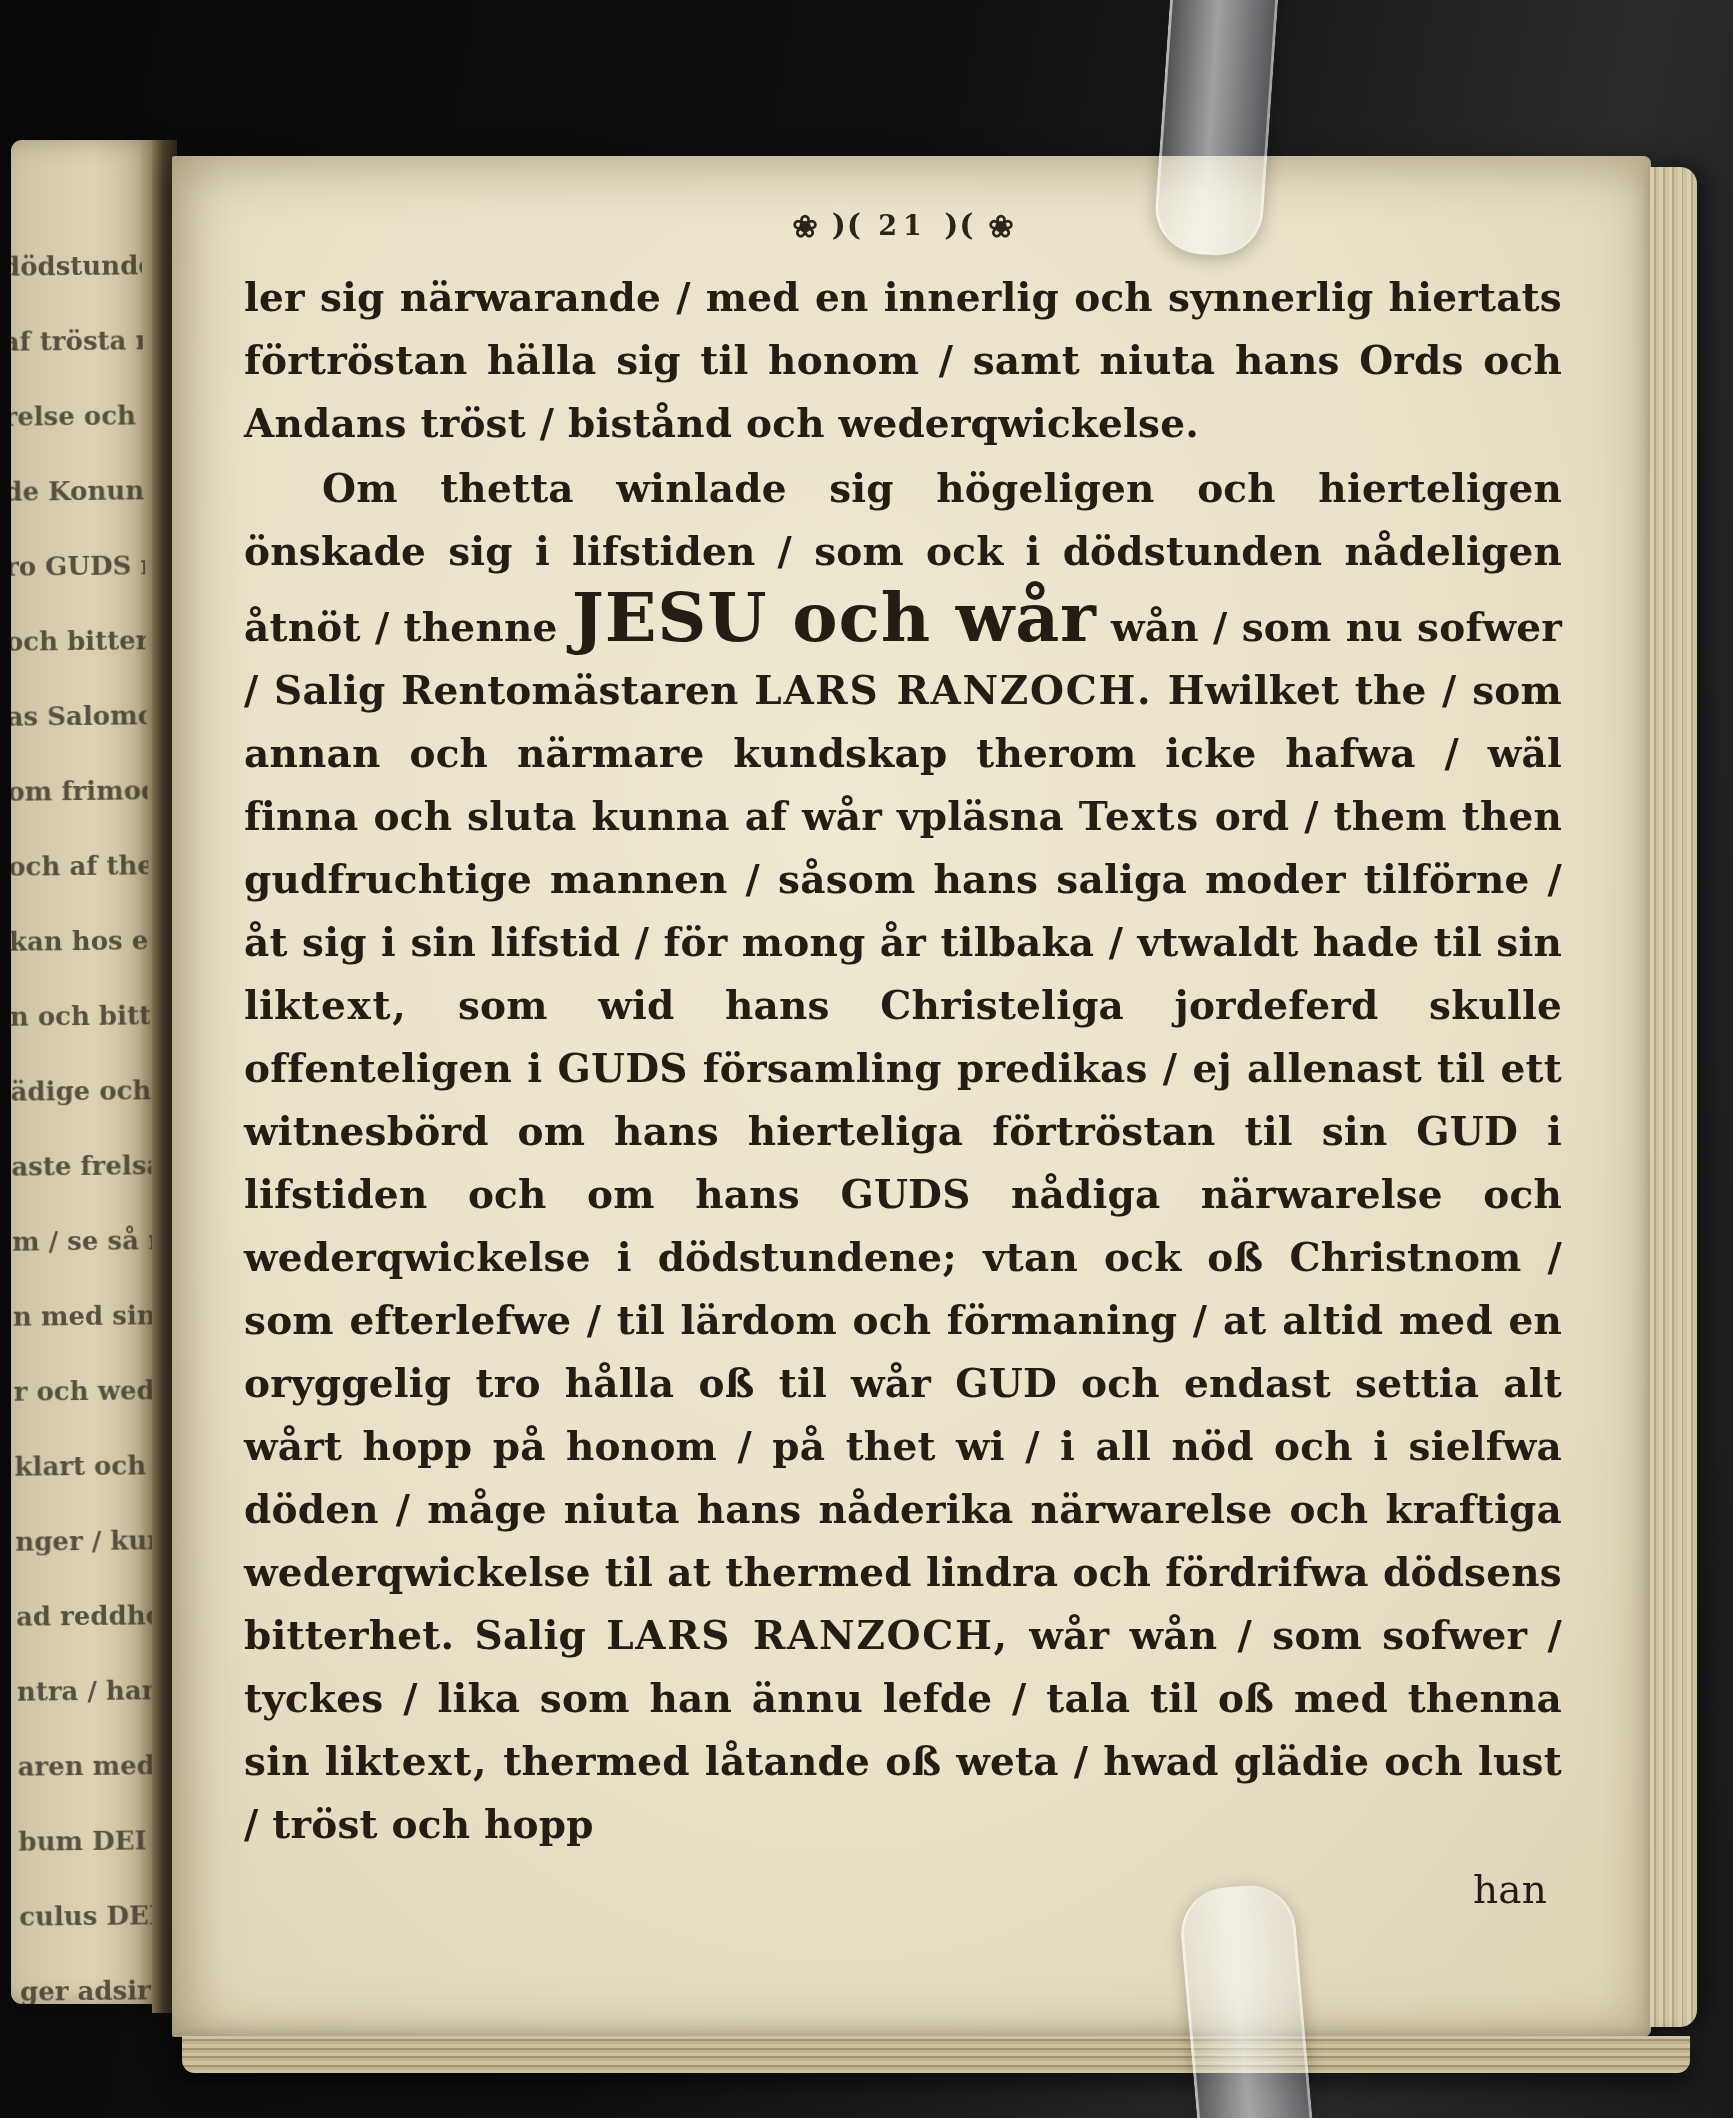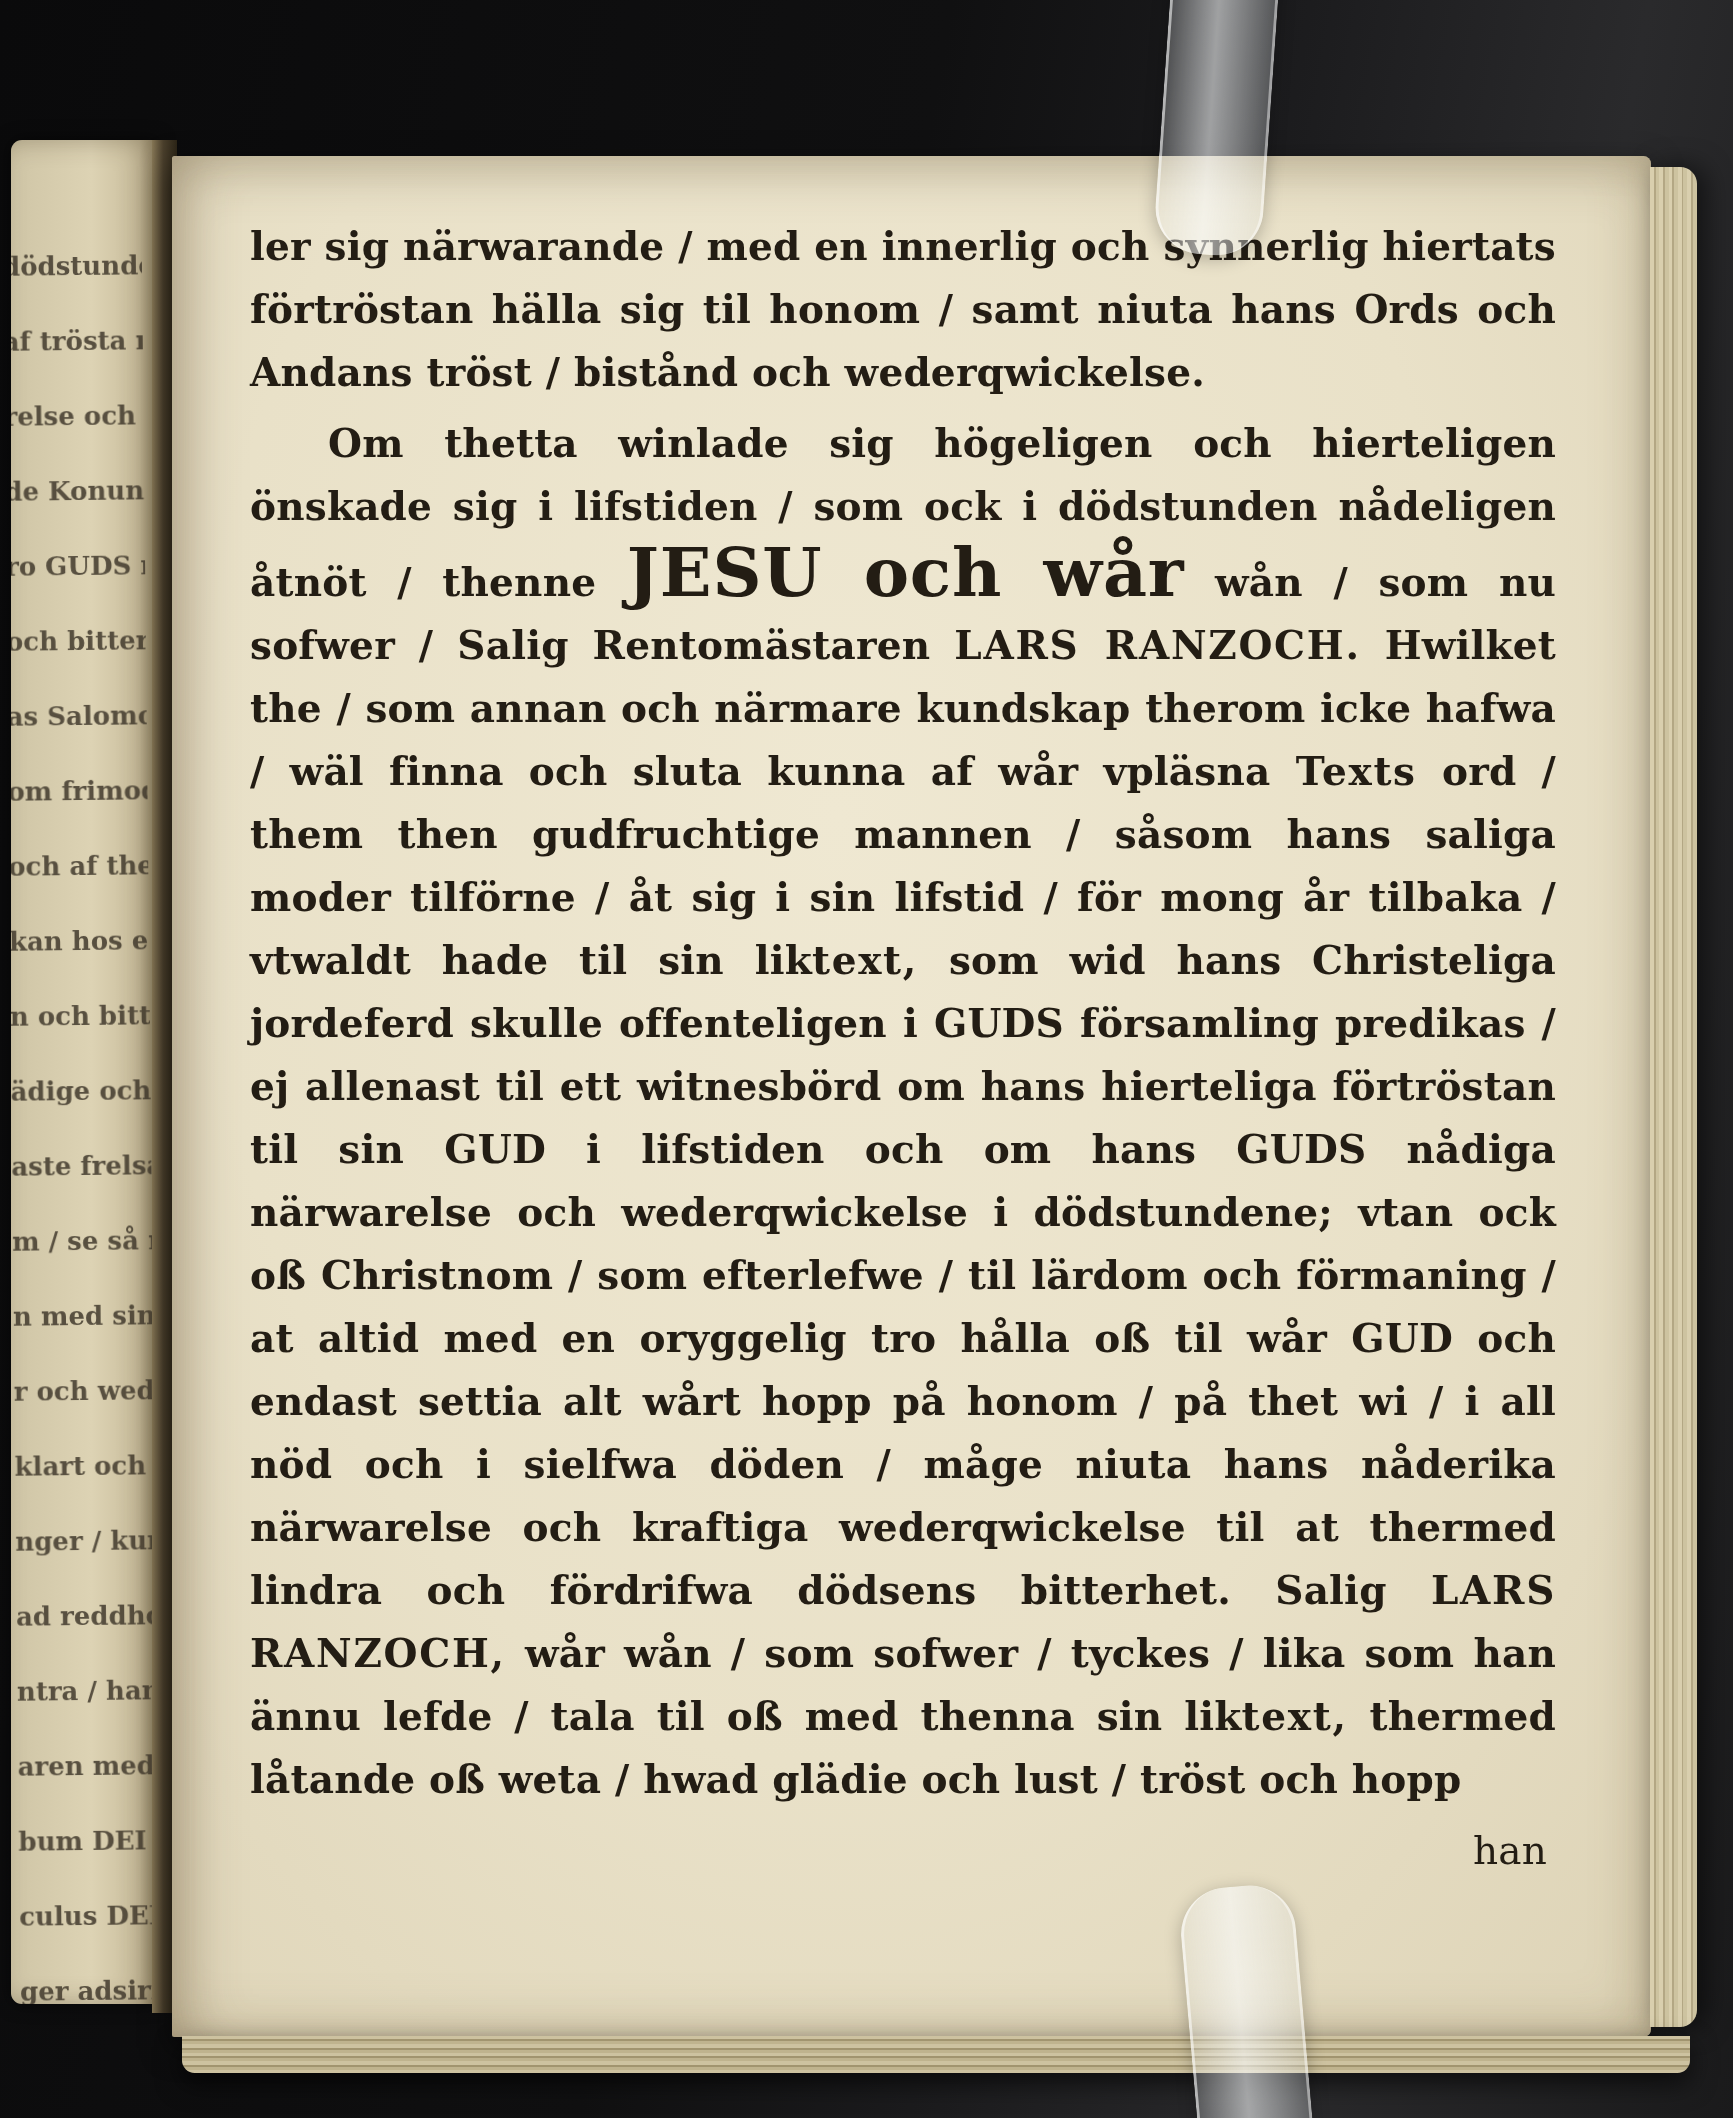--- a/index.html
+++ b/index.html
@@ -106,21 +106,21 @@
   
   .body-text {
     color: #231d14;
     font-size: 39px;
     line-height: 63px;
     font-weight: bold;
     text-align: justify;
     letter-spacing: 0.2px;
   }
   .body-text p {
-    margin: 8px;
+    margin: 2px;
   }
   .body-text p.indented {
     text-indent: 78px;
   }
   .seg-display {
     font-size: 68px;
     line-height: 1;
     letter-spacing: 0.8px;
   }
   .seg-roman {
@@ -224,20 +224,27 @@
         <div class="fragment-line">culus DEI, .</div>
         <div class="fragment-line">ger adsirissum.</div>
       </div>
   </div>
 
   <div class="spine"></div>
 
   <div class="main-page">
     <div class="page-inner">
 
+      <div class="page-header">
+        <span class="ornament">❀</span>
+        <span class="bracket">)(</span>
+        <span class="page-number">21</span>
+        <span class="bracket">)(</span>
+        <span class="ornament">❀</span>
+      </div>
 
       <div class="body-text">
         <p>ler sig närwarande / med en innerlig och synnerlig hiertats förtröstan hälla sig til honom / samt niuta hans Ords och Andans tröst / bistånd och wederqwickelse.</p>
         <p class="indented"><span>Om thetta winlade sig högeligen och hierteligen önskade sig i lifstiden / som ock i dödstunden nådeligen åtnöt / thenne </span><span class="seg-display">JESU och wår</span><span> wån / som nu sofwer / Salig Rentomästaren </span><span class="seg-roman">LARS RANZOCH.</span><span> Hwilket the / som annan och närmare kundskap therom icke hafwa / wäl finna och sluta kunna af wår vpläsna </span><span class="seg-roman">Texts</span><span> ord / them then gudfruchtige mannen / såsom hans saliga moder tilförne / åt sig i sin lifstid / för mong år tilbaka / vtwaldt hade til sin lik</span><span class="seg-roman">text,</span><span> som wid hans Christeliga jordeferd skulle offenteligen i GUDS församling predikas / ej allenast til ett witnesbörd om hans hierteliga förtröstan til sin GUD i lifstiden och om hans GUDS nådiga närwarelse och wederqwickelse i dödstundene; vtan ock oß Christnom / som efterlefwe / til lärdom och förmaning / at altid med en oryggelig tro hålla oß til wår GUD och endast settia alt wårt hopp på honom / på thet wi / i all nöd och i sielfwa döden / måge niuta hans nåderika närwarelse och kraftiga wederqwickelse til at thermed lindra och fördrifwa dödsens bitterhet. Salig </span><span class="seg-roman">LARS RANZOCH,</span><span> wår wån / som sofwer / tyckes / lika som han ännu lefde / tala til oß med thenna sin lik</span><span class="seg-roman">text,</span><span> thermed låtande oß weta / hwad glädie och lust / tröst och hopp</span></p>
         <div class="catchword">han</div>
       </div>
 
     </div>
   </div>
 

